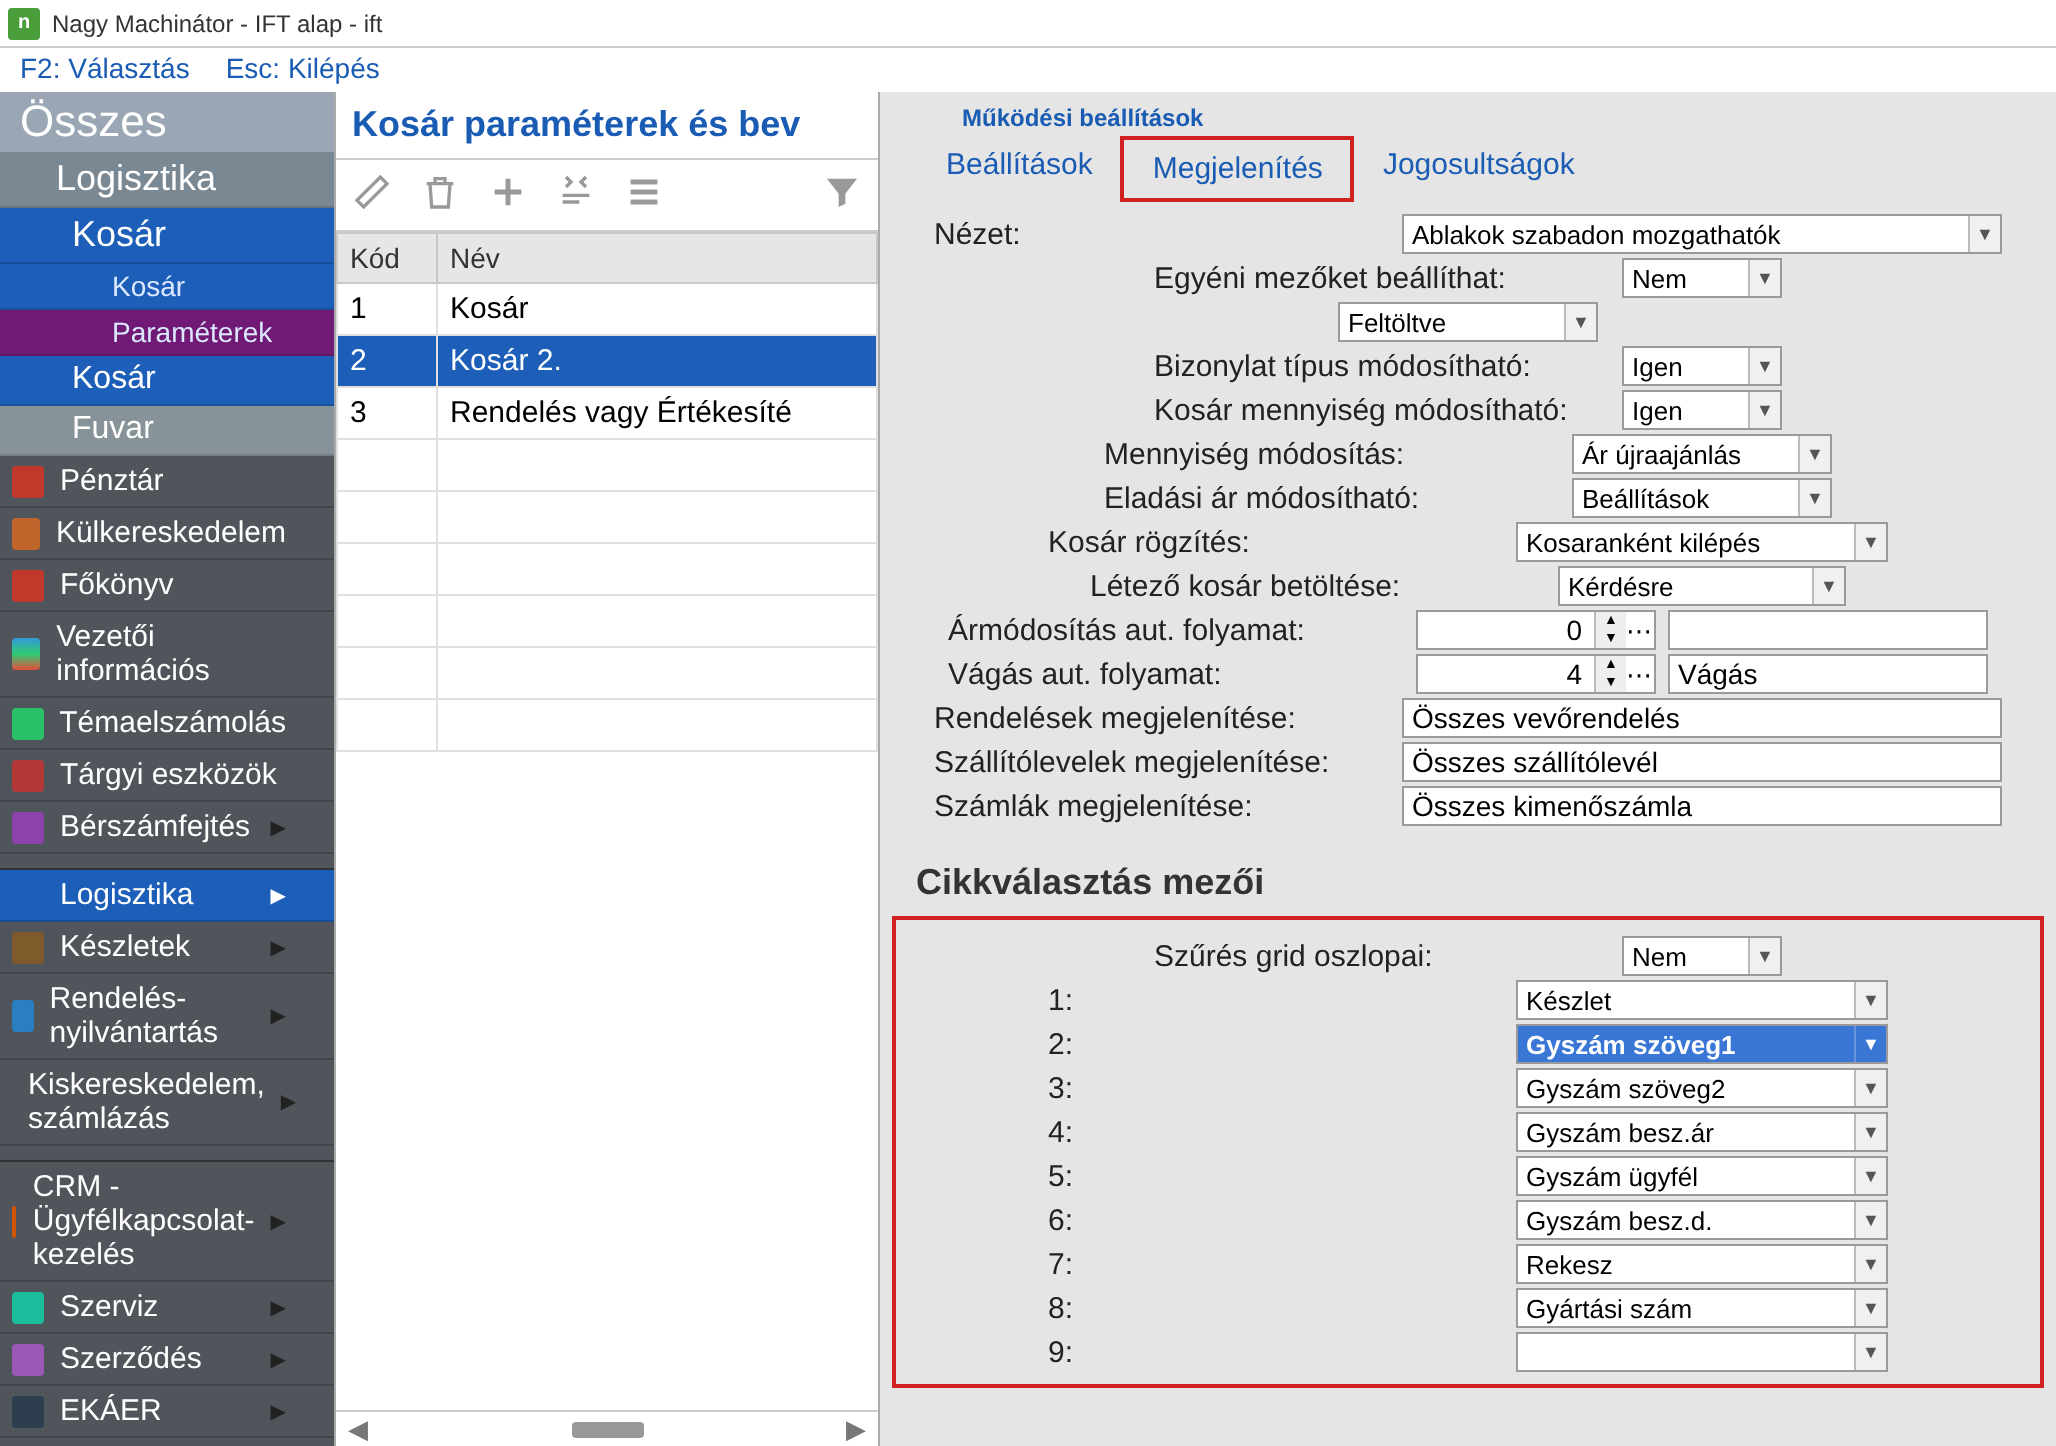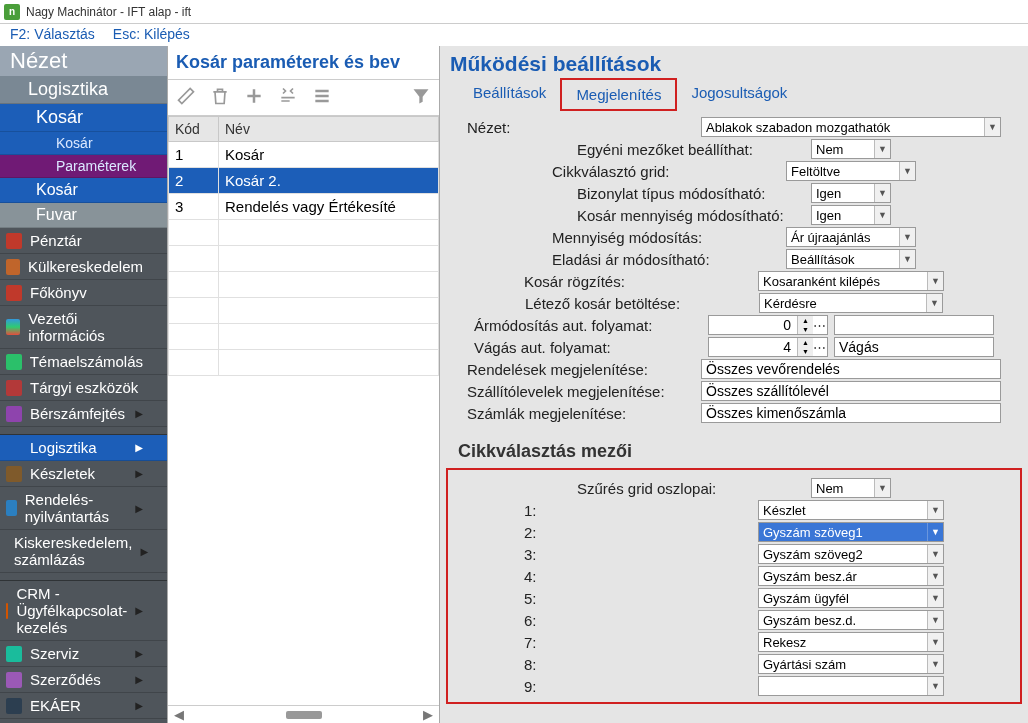--- a/index.html
+++ b/index.html
@@ -45,35 +45,35 @@
 .grid { flex:1; overflow:auto; }
 .grid table { border-collapse:collapse; width:100%; }
 .grid th { background:#e6e6e6; border:1px solid #c8c8c8; text-align:left; padding:4px 6px; font-weight:normal; color:#333; font-size:14px;}
 .grid td { border:1px solid #e0e0e0; padding:4px 6px; font-size:15px; }
 .grid tr.selected td { background:#1c5eb8; color:#fff; }
 .grid-scroll { height:18px; border-top:1px solid #ccc; display:flex; align-items:center; justify-content:space-between; padding:0 6px; color:#777;}
 .grid-scroll .thumb { width:36px;height:8px;background:#999;border-radius:2px; margin:0 auto;}
 
 
 .panel-right { flex:1; background:#e5e5e5; padding:0; overflow:auto; }
-.panel-right .panel-title { color:#1a5cb3; font-size:21px; font-weight:bold; padding:6px 10px 2px 10px;}
+.panel-right .panel-title { color:#1a5cb3; font-size:12px; font-weight:bold; padding:6px 10px 2px 10px;margin-left:31px;}
 .tabs { display:flex; gap:0; padding:0 8px;margin-left:11px; }
 .tab { padding:6px 14px; color:#1a5cb3; font-size:15px; cursor:pointer; }
 .tab.active { border:2px solid #d02020; border-bottom:2px solid #d02020; }
 .form { padding:4px 10px; }
 .form-row { display:flex; align-items:center; margin:2px 0;justify-content:center; }
 .form-row .lbl { width:234px; font-size:15px; color:#222; }
 .select-box { display:inline-flex; align-items:center; background:#fff; border:1px solid #9a9a9a; height:20px; font-size:14px; }
 .select-box.sm { width:80px; }
 .select-box.md { width:130px; }
 .select-box.lg { width:186px; }
 .select-box.xl { width:300px; }
 .select-box .stxt { flex:1; padding:0 4px; overflow:hidden; white-space:nowrap; }
 .select-box .sarrow { width:16px; height:18px; border-left:1px solid #bbb; display:flex;align-items:center;justify-content:center; background:#f0f0f0; font-size:9px; color:#555;}
-.select-box.highlight { background:#3a76d6; color:#fff; }
+.select-box.highlight { background:#3a76d6; color:#fff;font-weight:bold; }
 .select-box.highlight .sarrow { background:#3a76d6; color:#fff; border-color:#6a96dd;}
 .num-box { display:inline-flex; align-items:center; border:1px solid #9a9a9a; height:20px; background:#fff; width:120px; }
 .num-box .ntxt { flex:1; text-align:right; padding:0 6px; font-size:14px;}
 .num-box .spin { width:16px; display:flex; flex-direction:column; }
 .num-box .spin div{ height:9px; border-left:1px solid #bbb; font-size:7px; display:flex;align-items:center;justify-content:center; background:#eee;}
 .plain-input { background:#fff; border:1px solid #9a9a9a; height:20px; width:300px; padding:0 4px; font-size:14px;}
 
 .section-title { font-size:18px; font-weight:bold; padding:12px 18px 6px 18px; color:#333;}
 .red-box { border:2px solid #d02020; padding:6px 10px 4px 10px; margin:0 6px; }
 
@@ -93,21 +93,21 @@
   </span>
   <span>
     <span class="hk-key">Esc:</span>
     <span class="hk-label">Kilépés</span>
   </span>
 </div>
 
 <div class="main">
 
   <div class="sidebar">
-    <div class="sb-header">Nézet</div>
+    <div class="sb-header">Összes</div>
 
     <div class="tree-item tree-l0">Logisztika</div>
     <div class="tree-item tree-l1">Kosár</div>
     <div class="tree-item tree-l2">Kosár</div>
     <div class="tree-item tree-l2" style="background:#701a75;">Paraméterek</div>
     <div class="tree-item tree-l1b">Kosár</div>
     <div class="tree-item tree-grey">Fuvar</div>
 
     <div class="menu-row dark">
         <span class="menu-ico" style="background:#c0392b"></span>
@@ -290,21 +290,20 @@
 
       <div class="form-row">
           <div class="lbl">Egyéni mezőket beállíthat:</div>
         <div class="select-box sm">
             <span class="stxt">Nem</span>
             <span class="sarrow">▼</span>
           </div>
         </div>
 
       <div class="form-row">
-          <div class="lbl">Cikkválasztó grid:</div>
         <div class="select-box md">
             <span class="stxt">Feltöltve</span>
             <span class="sarrow">▼</span>
           </div>
         </div>
 
       <div class="form-row">
           <div class="lbl">Bizonylat típus módosítható:</div>
         <div class="select-box sm">
             <span class="stxt">Igen</span>
@@ -339,21 +338,21 @@
       <div class="form-row">
           <div class="lbl">Kosár rögzítés:</div>
         <div class="select-box lg">
             <span class="stxt">Kosaranként kilépés</span>
             <span class="sarrow">▼</span>
           </div>
         </div>
 
       <div class="form-row">
           <div class="lbl">Létező kosár betöltése:</div>
-        <div class="select-box lg" style="width:184px">
+        <div class="select-box lg" style="width:144px">
             <span class="stxt">Kérdésre</span>
             <span class="sarrow">▼</span>
           </div>
         </div>
 
       <div class="form-row">
           <div class="lbl">Ármódosítás aut. folyamat:</div>
         <div class="num-box">
             <span class="ntxt">0</span>
             <span class="spin">

